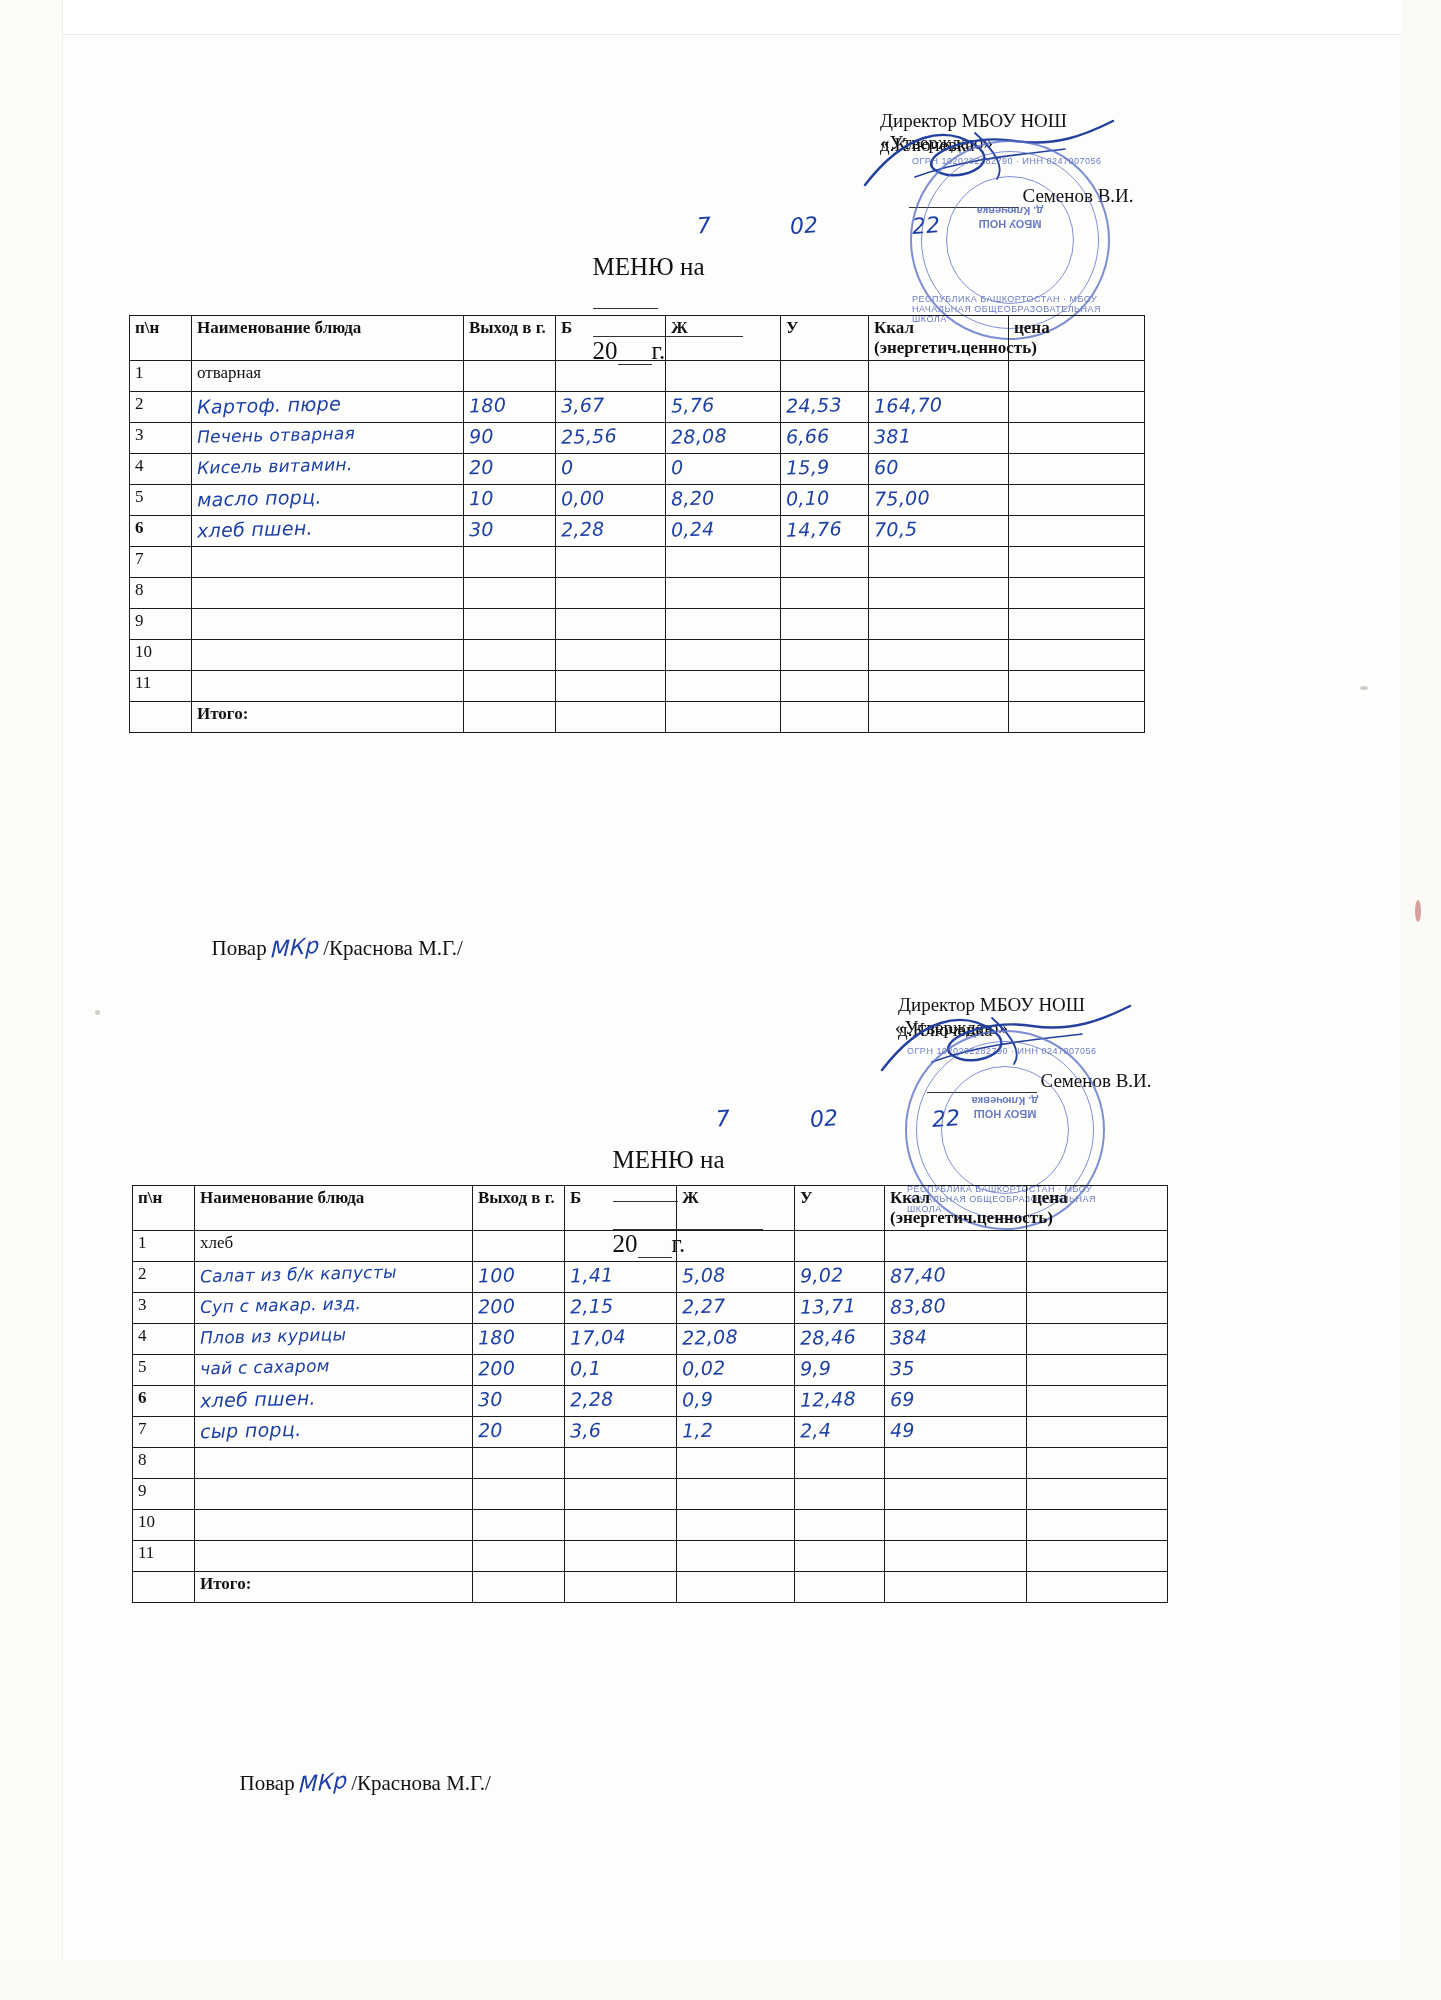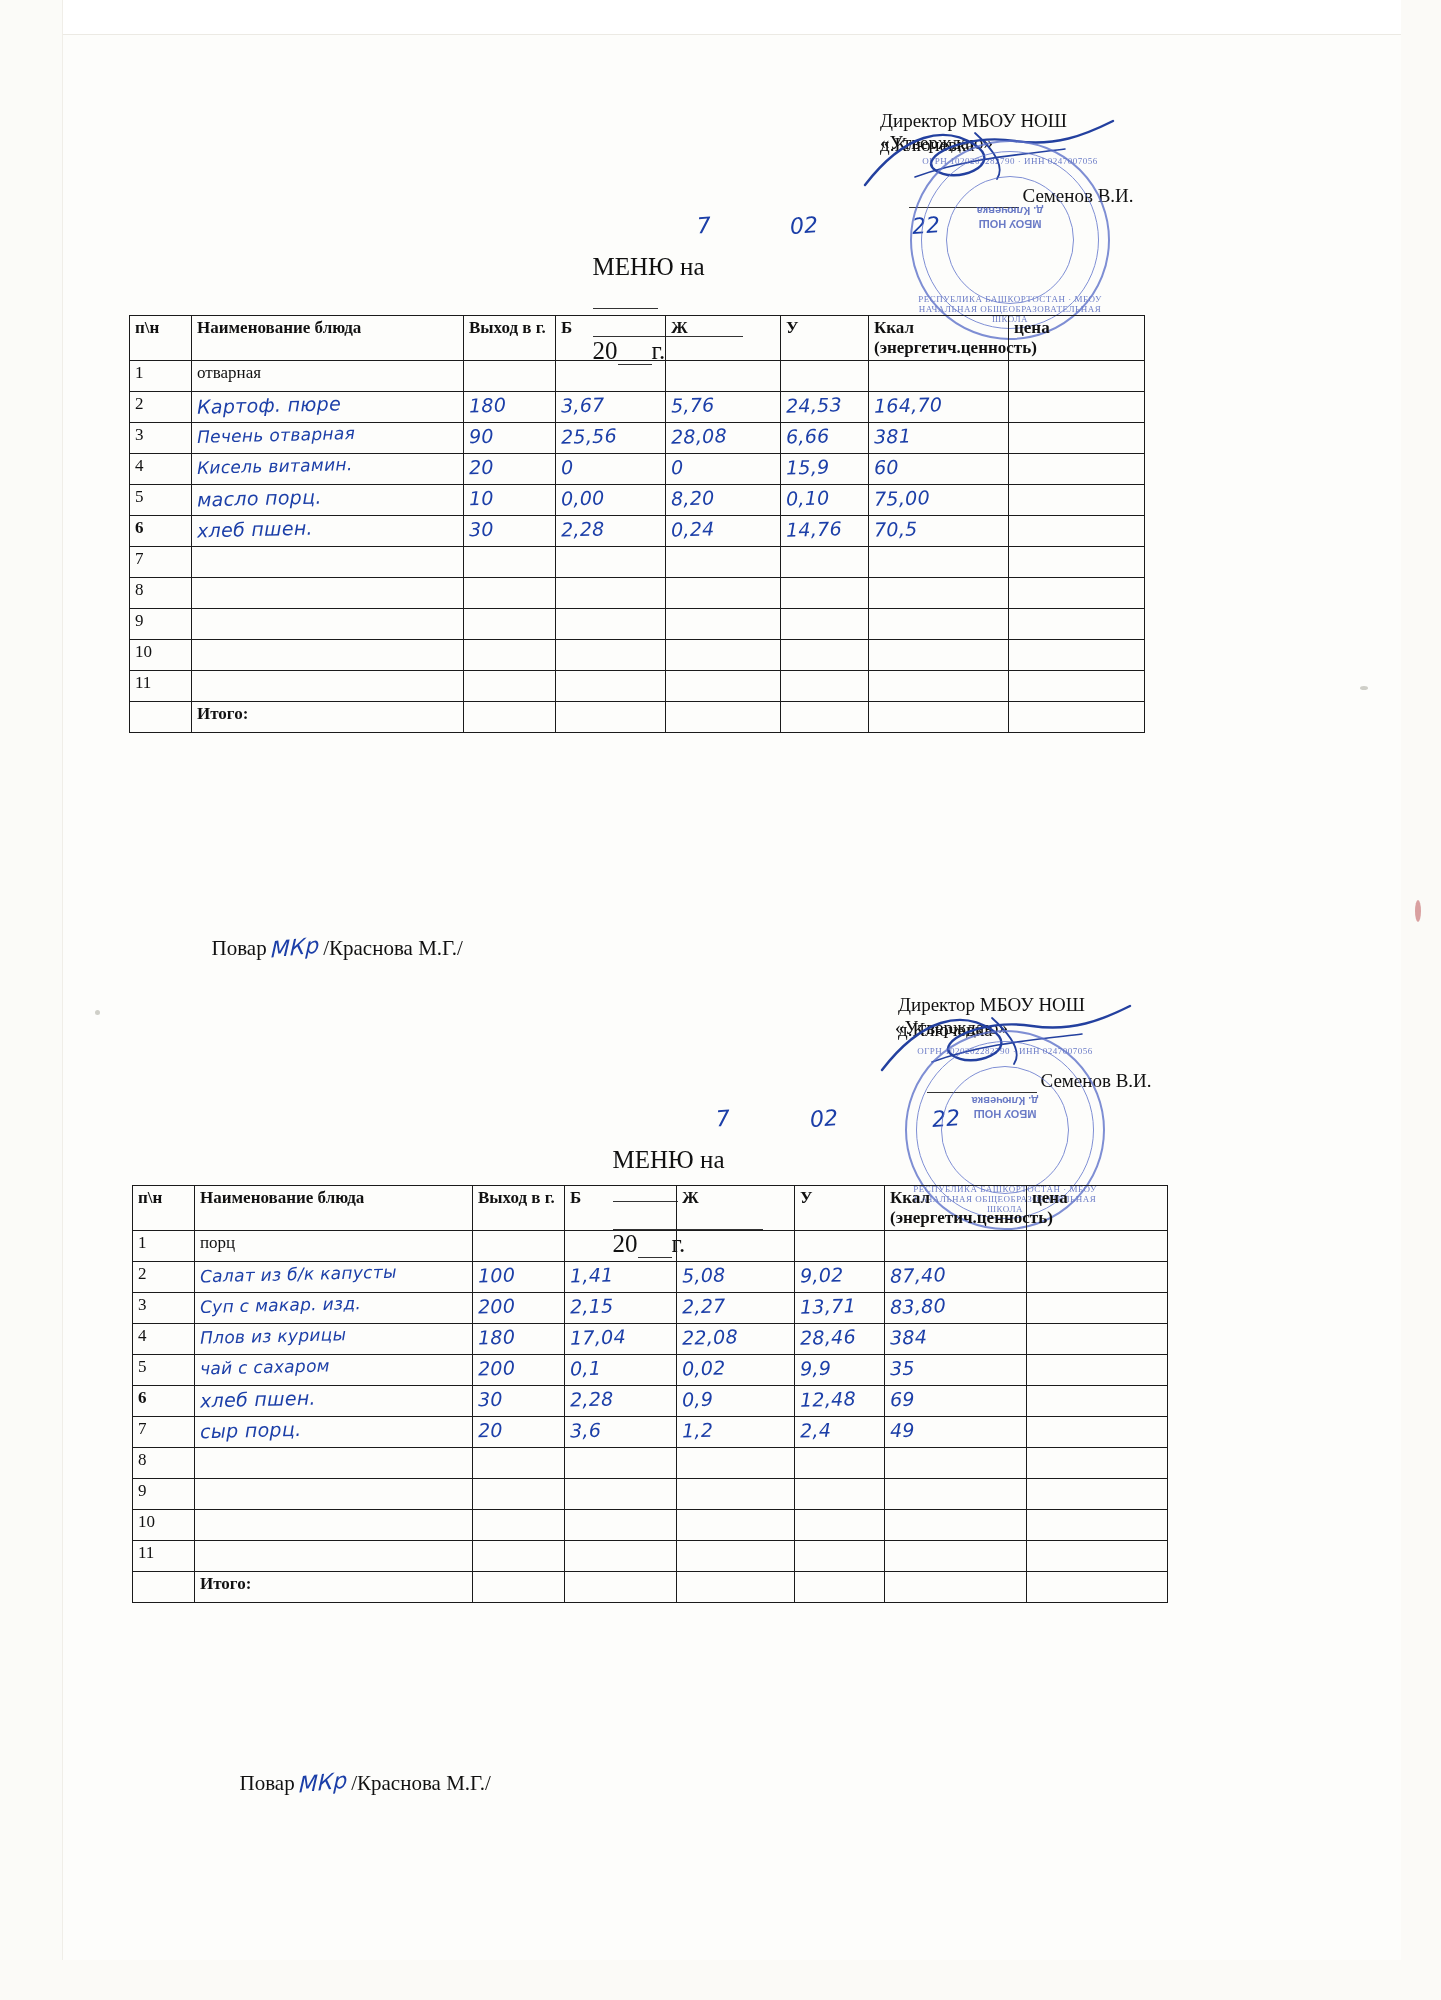--- a/index.html
+++ b/index.html
@@ -142,22 +142,22 @@
     position: absolute; left: 0; right: 0; top: 62px;
     text-align: center;
     font-family: "Liberation Sans", sans-serif;
     font-size: 11px;
     line-height: 13px;
     font-weight: bold;
     transform: rotate(180deg);
   }
   .stamp .arc-text {
     position: absolute; left: 0; right: 0; top: 14px;
-    text-align: center;
-    font-family: Liberation Serif, serif;
+    text-align: left;
+    font-family: Liberation Sans, sans-serif;
     font-size: 9px;
     letter-spacing: 0.5px;
   }
   .stamp .arc-text.bottom { top: auto; bottom: 14px; }
 
   .sig-scrawl {
     position: absolute;
     color: #23409f;
     pointer-events: none;
   }
@@ -431,21 +431,21 @@
           <th>Б</th>
           <th>Ж</th>
           <th>У</th>
           <th>Ккал (энергетич.ценность)</th>
           <th>цена</th>
         </tr>
       </thead>
       <tbody>
         <tr>
           <td class="num">1</td>
-          <td>порц</td>
+          <td>хлеб</td>
           <td></td>
           <td></td>
           <td></td>
           <td></td>
           <td></td>
           <td></td>
         </tr>
         <tr>
           <td class="num">2</td>
           <td class="hcell"><span class="hand sm">Салат из б/к капусты</span></td>

